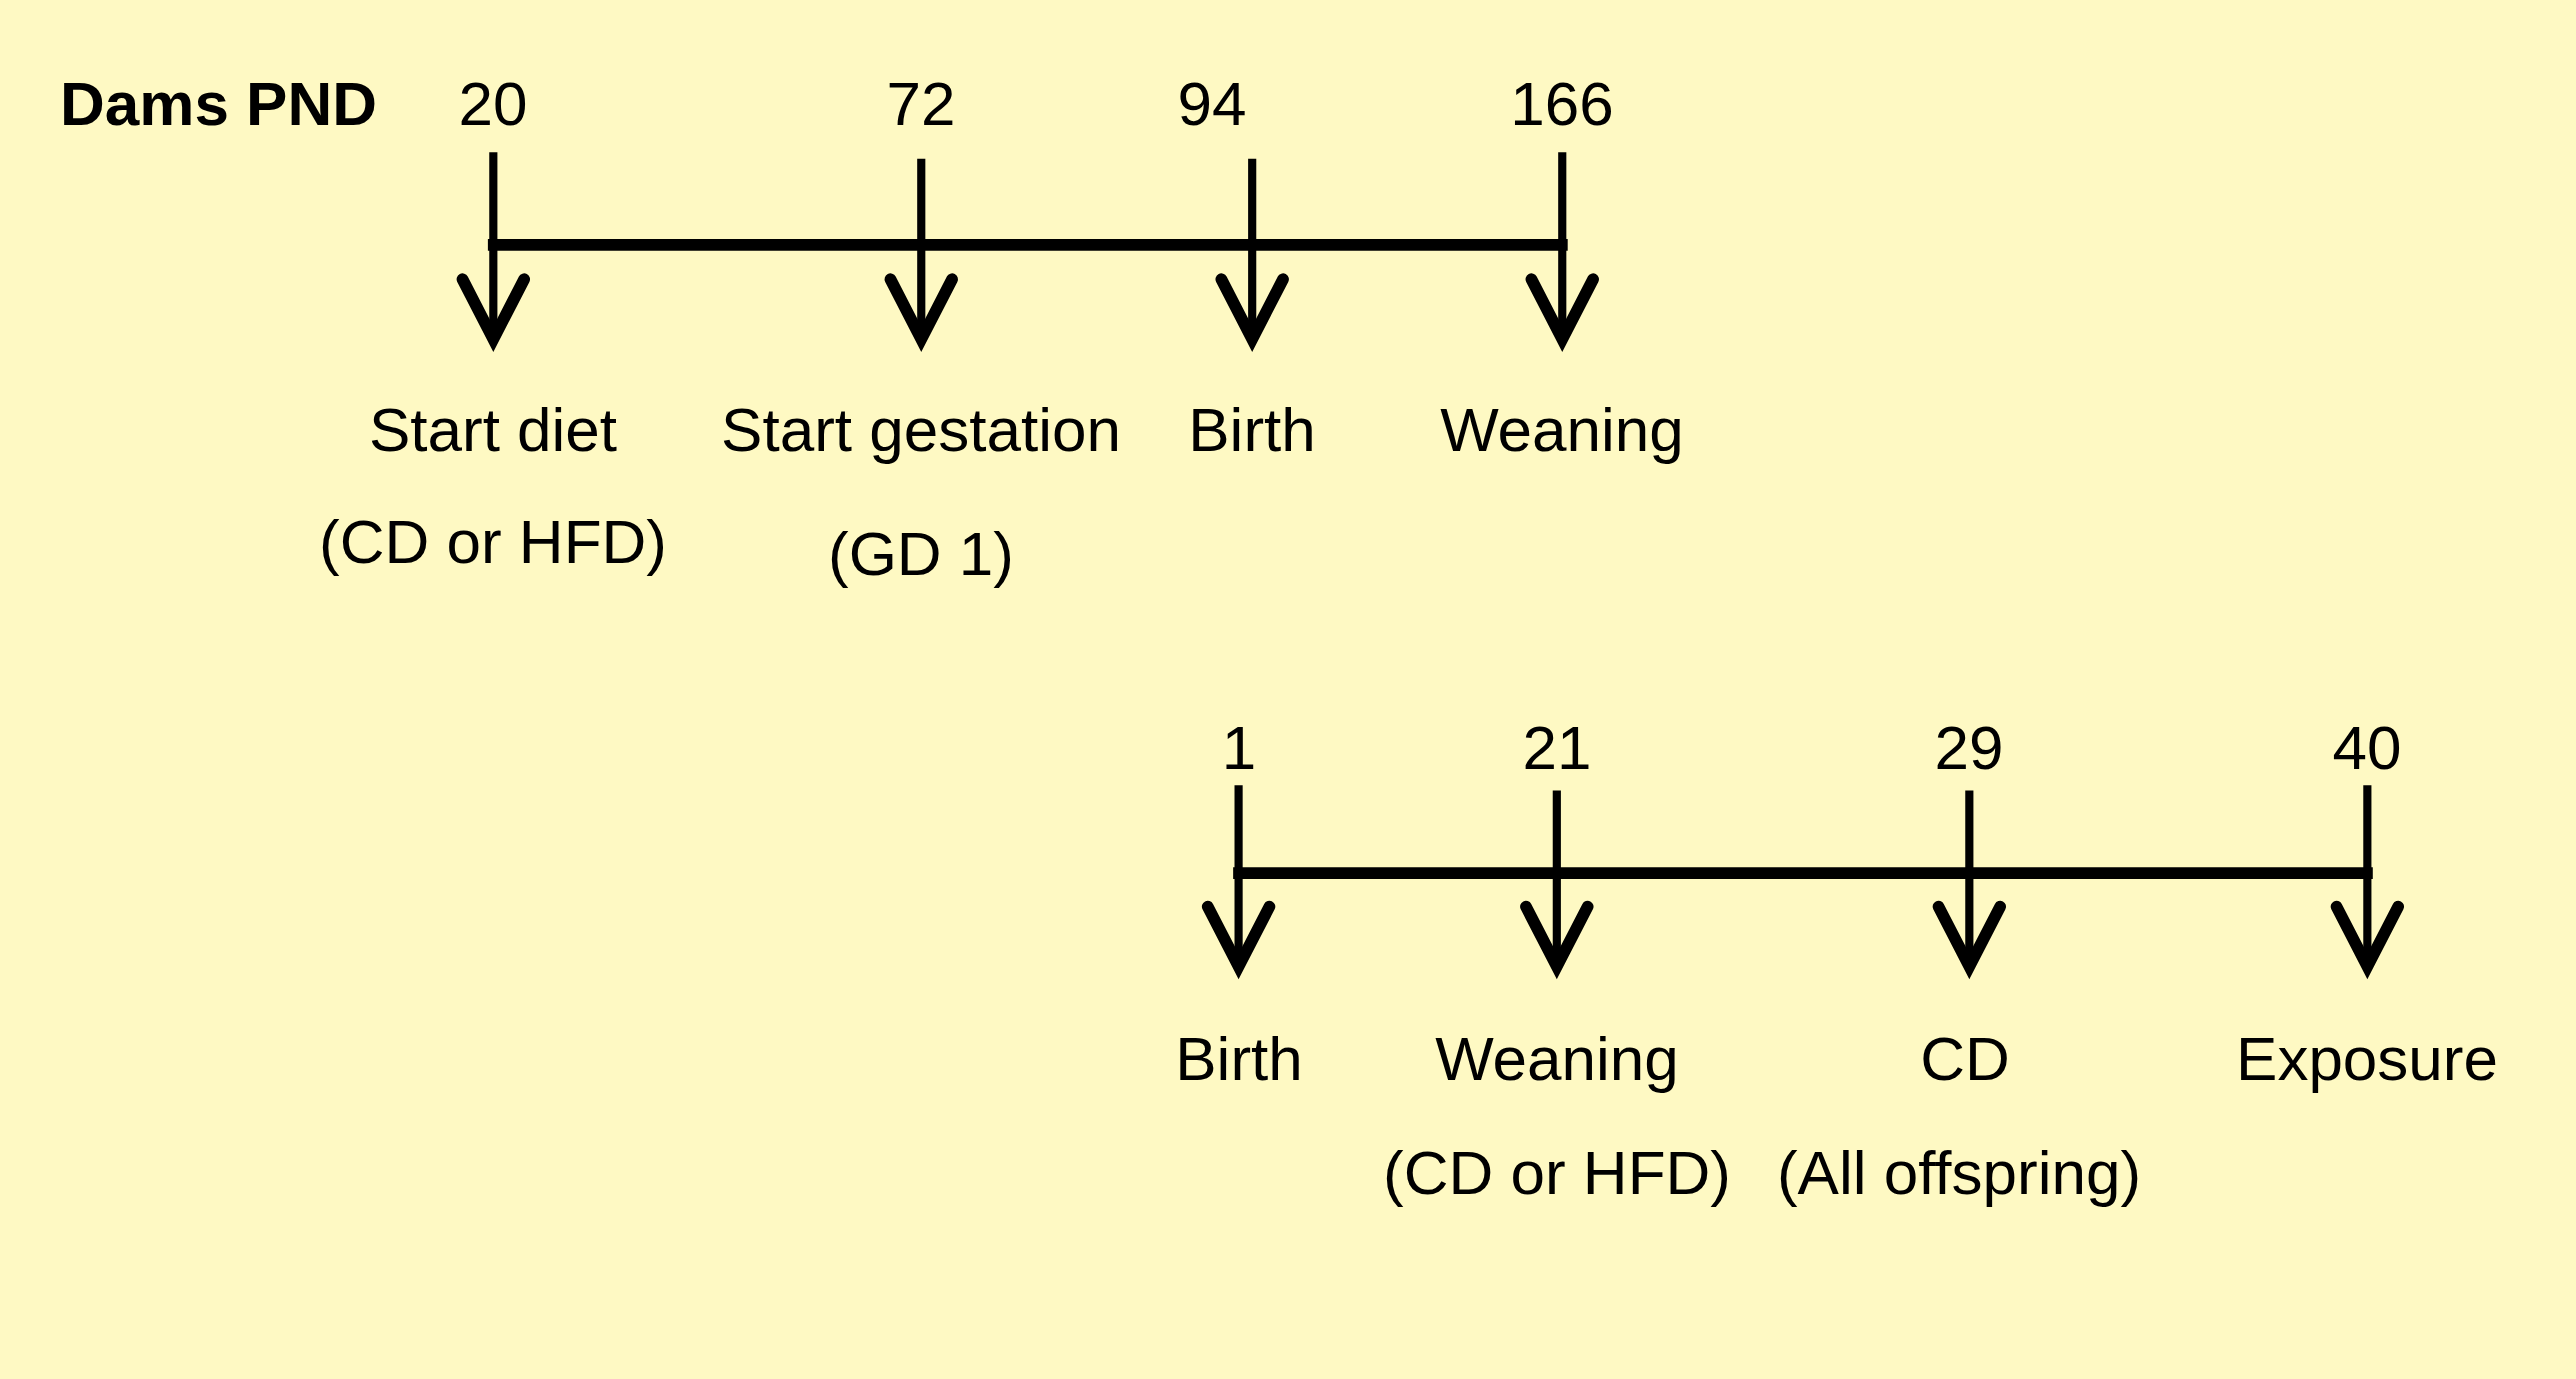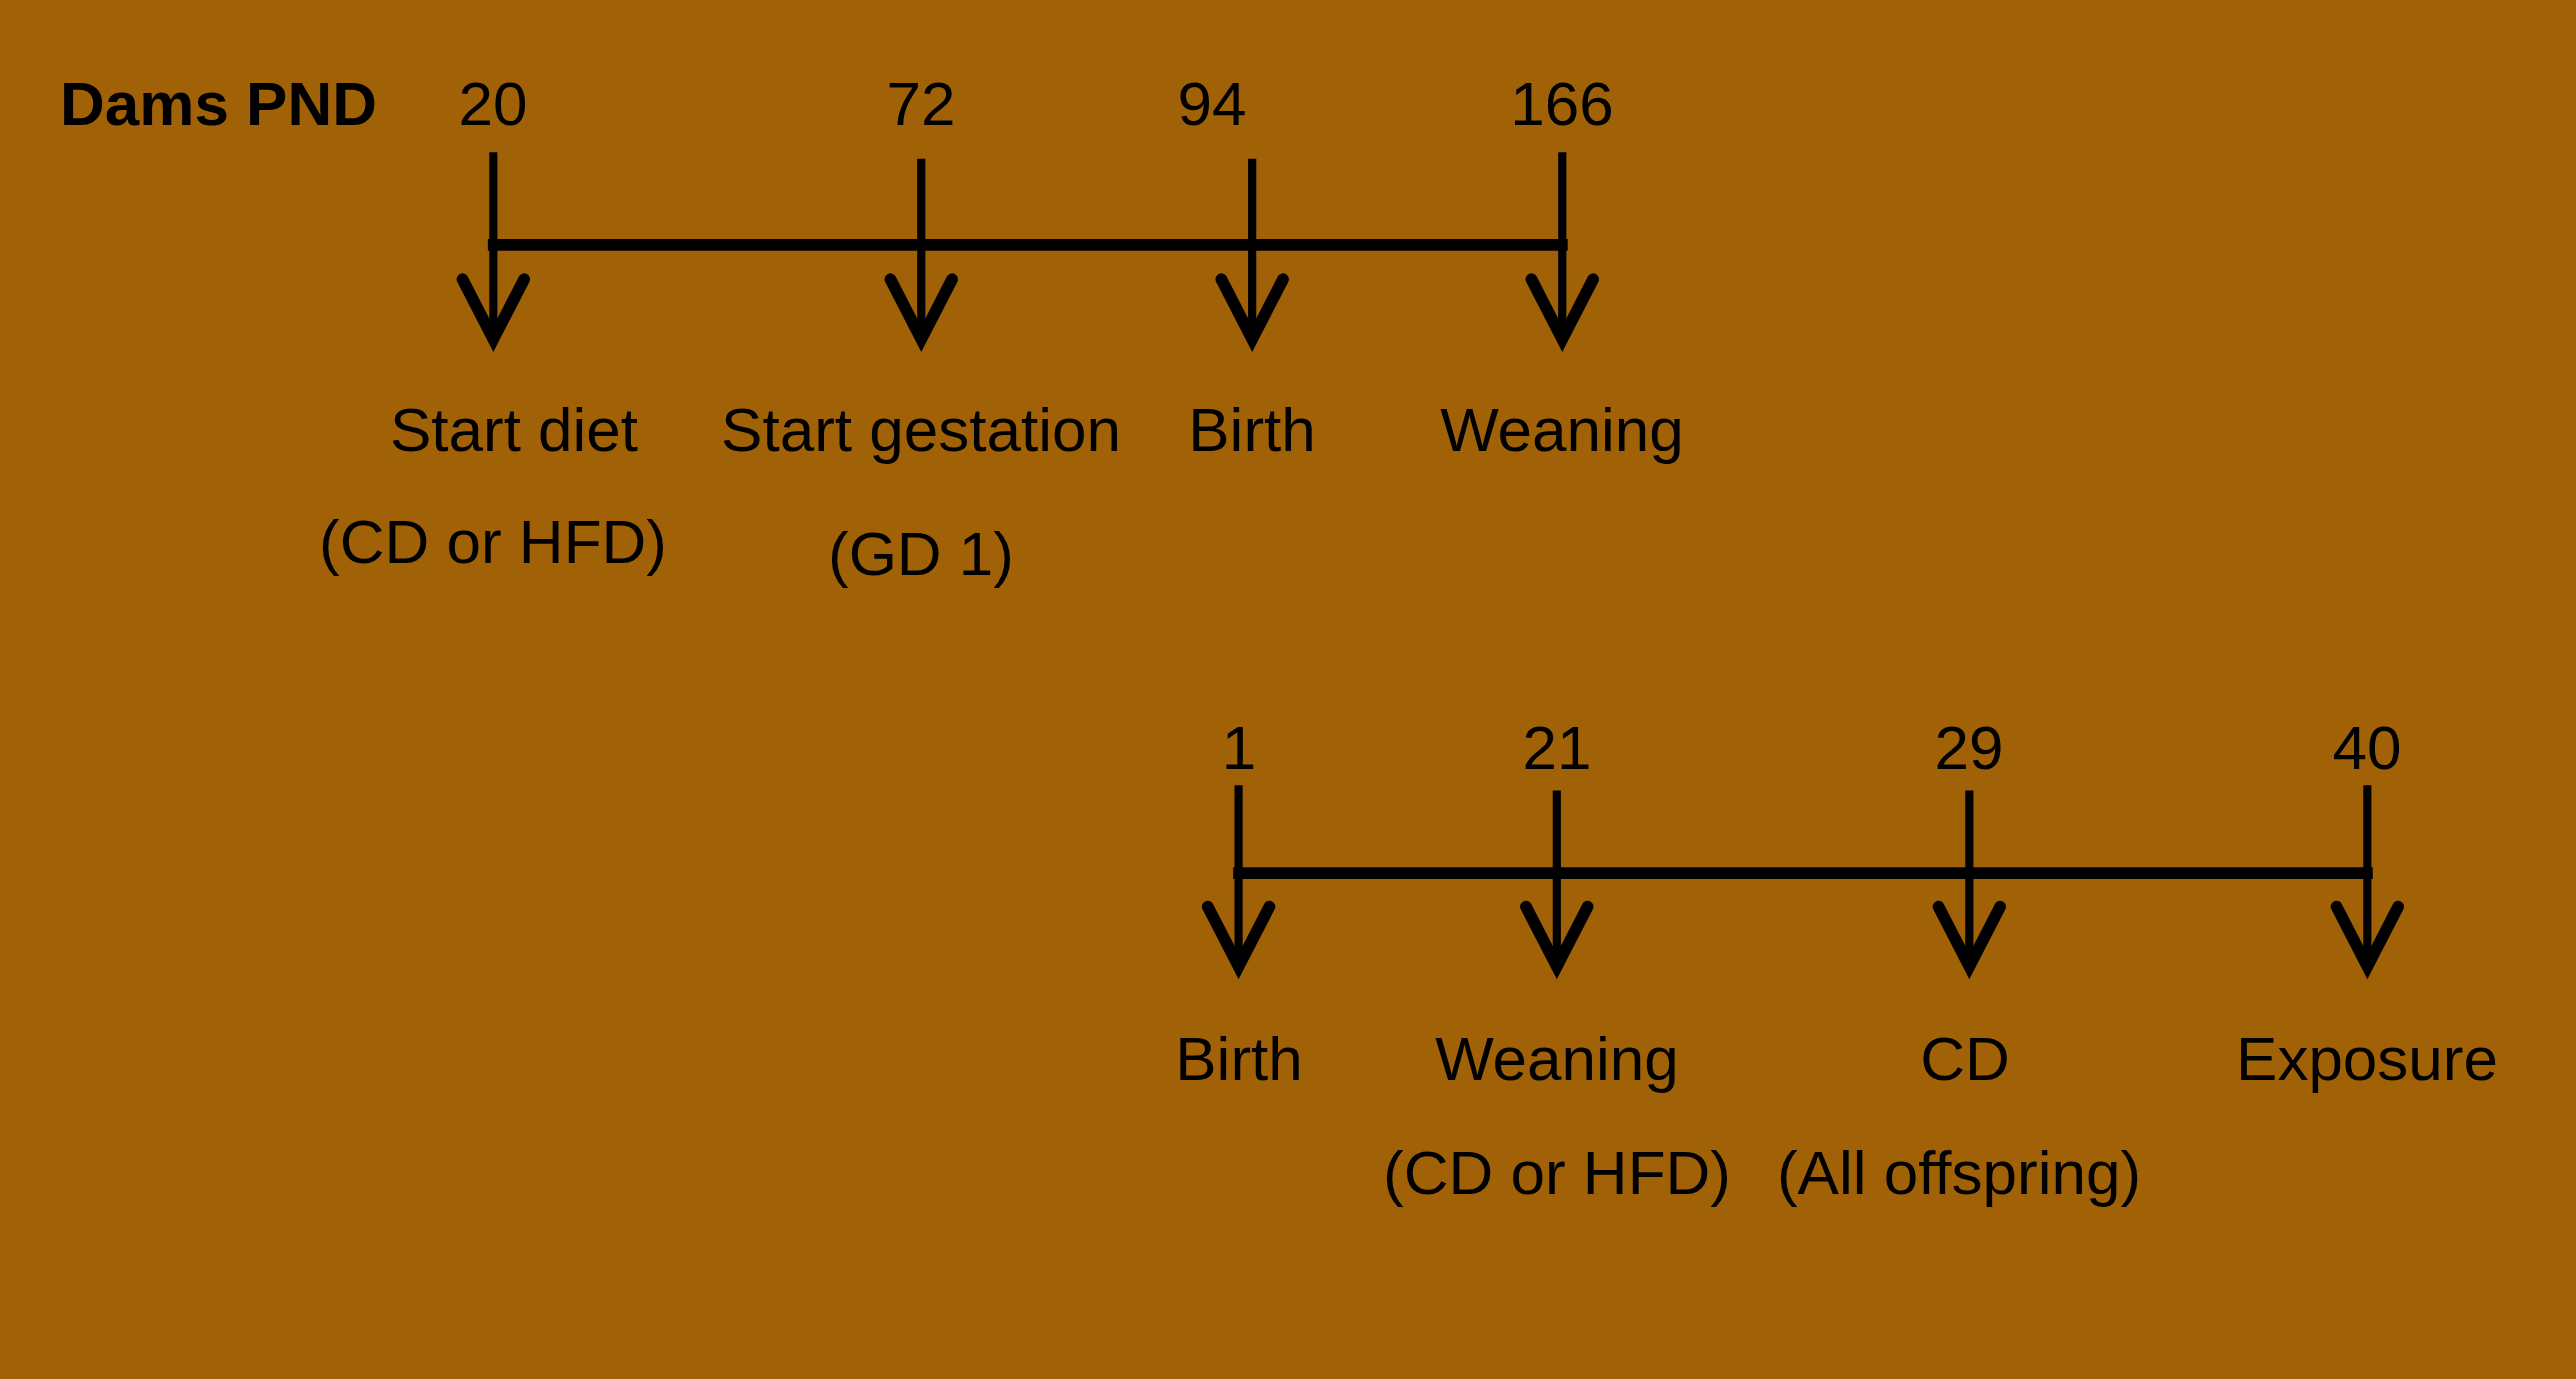--- a/index.html
+++ b/index.html
@@ -1,20 +1,20 @@
 <!DOCTYPE html>
 <html style="font-size:14.5px"><head>
 <meta charset="utf-8">
 <style>
   html, body { margin: 0; padding: 0; background: #ffffff; }
   .canvas {
     position: relative;
     width: 2576px;
     height: 1379px;
-    background: #a16207;
+    background: #fef9c3;
     color: #000000;
     font-family: "Liberation Sans", "DejaVu Sans", sans-serif;
     overflow: hidden;
   }
   .overlay {
     position: absolute;
     left: 0; top: 0;
     width: 2576px; height: 1379px;
   }
   .t {
@@ -62,21 +62,21 @@
     </g>
   </svg>
 
   <div class="t hdr" style="left:60px; top:73px">Dams PND</div>
 
   <div class="t c" style="left:493px; top:73px">20</div>
   <div class="t c" style="left:921px; top:73px">72</div>
   <div class="t c" style="left:1212px; top:73px">94</div>
   <div class="t c" style="left:1562px; top:73px">166</div>
 
-  <div class="t c" style="left:514px; top:399px">Start diet</div>
+  <div class="t c" style="left:493px; top:399px">Start diet</div>
   <div class="t c" style="left:921px; top:399px">Start gestation</div>
   <div class="t c" style="left:1252px; top:399px">Birth</div>
   <div class="t c" style="left:1562px; top:399px">Weaning</div>
 
   <div class="t c" style="left:493px; top:511px">(CD or HFD)</div>
   <div class="t c" style="left:921px; top:523px">(GD 1)</div>
 
 
   <div class="t c" style="left:1239px; top:717px">1</div>
   <div class="t c" style="left:1557px; top:717px">21</div>

